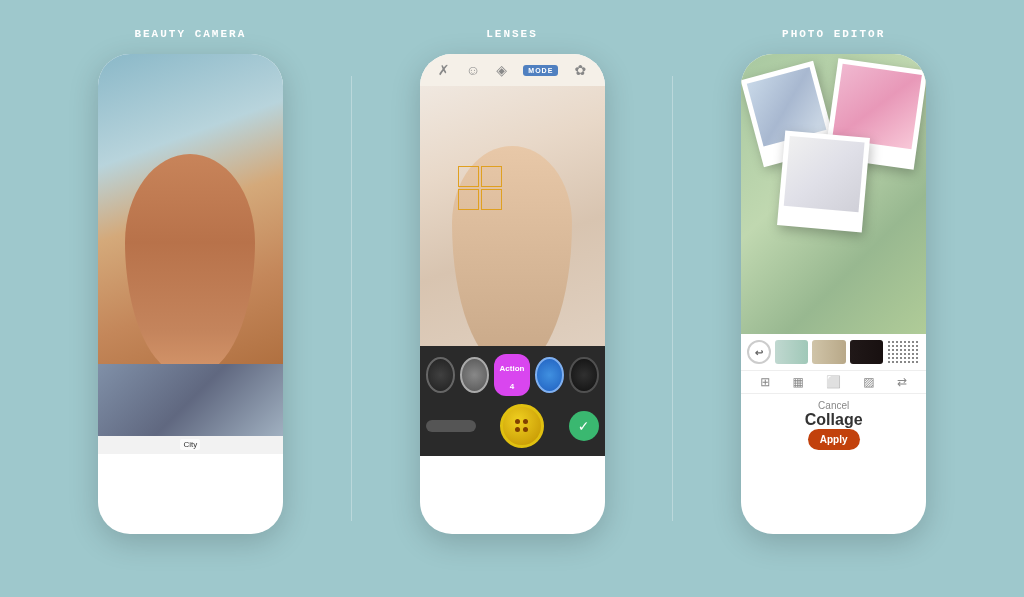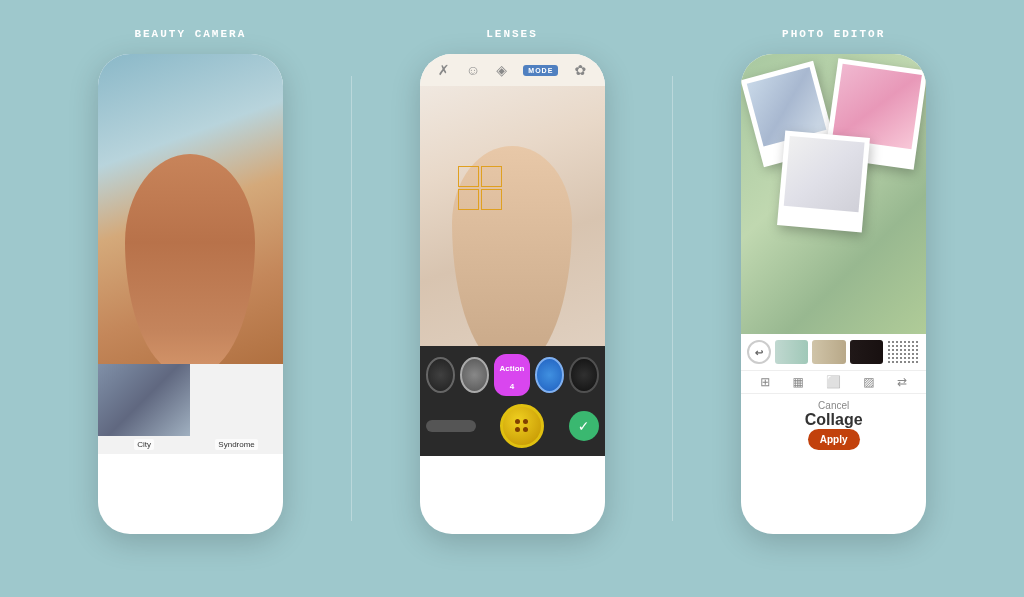--- a/index.html
+++ b/index.html
@@ -488,24 +488,20 @@
     <div class="phone phone-beauty">
       <div class="beauty-main-img">
         <div class="beauty-face">
           <div class="beauty-face-shape"></div>
         </div>
       </div>
       <div class="beauty-filter-strip">
         <div class="filter-item">
           <div class="filter-thumb filter-thumb-city"></div>
           <span class="filter-label">City</span>
-        </div>
-        <div class="filter-item">
-          <div class="filter-thumb filter-thumb-syndrome"></div>
-          <span class="filter-label">Syndrome</span>
         </div>
       </div>
     </div>
   </div>
 
   <div class="divider"></div>
 
   <div class="panel">
     <div class="panel-title">LENSES</div>
     <div class="phone phone-lenses">

